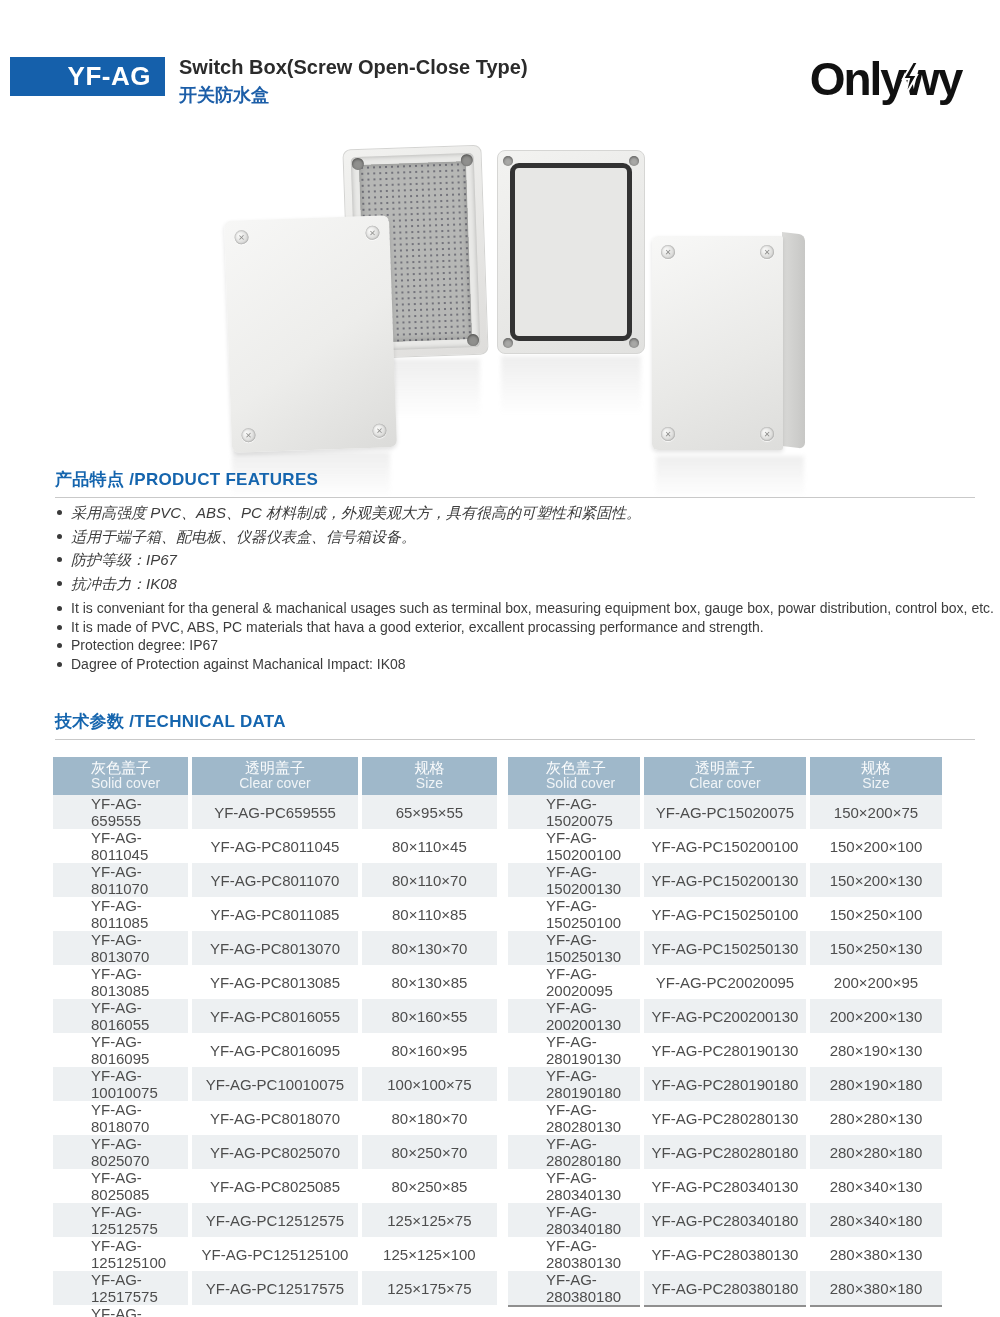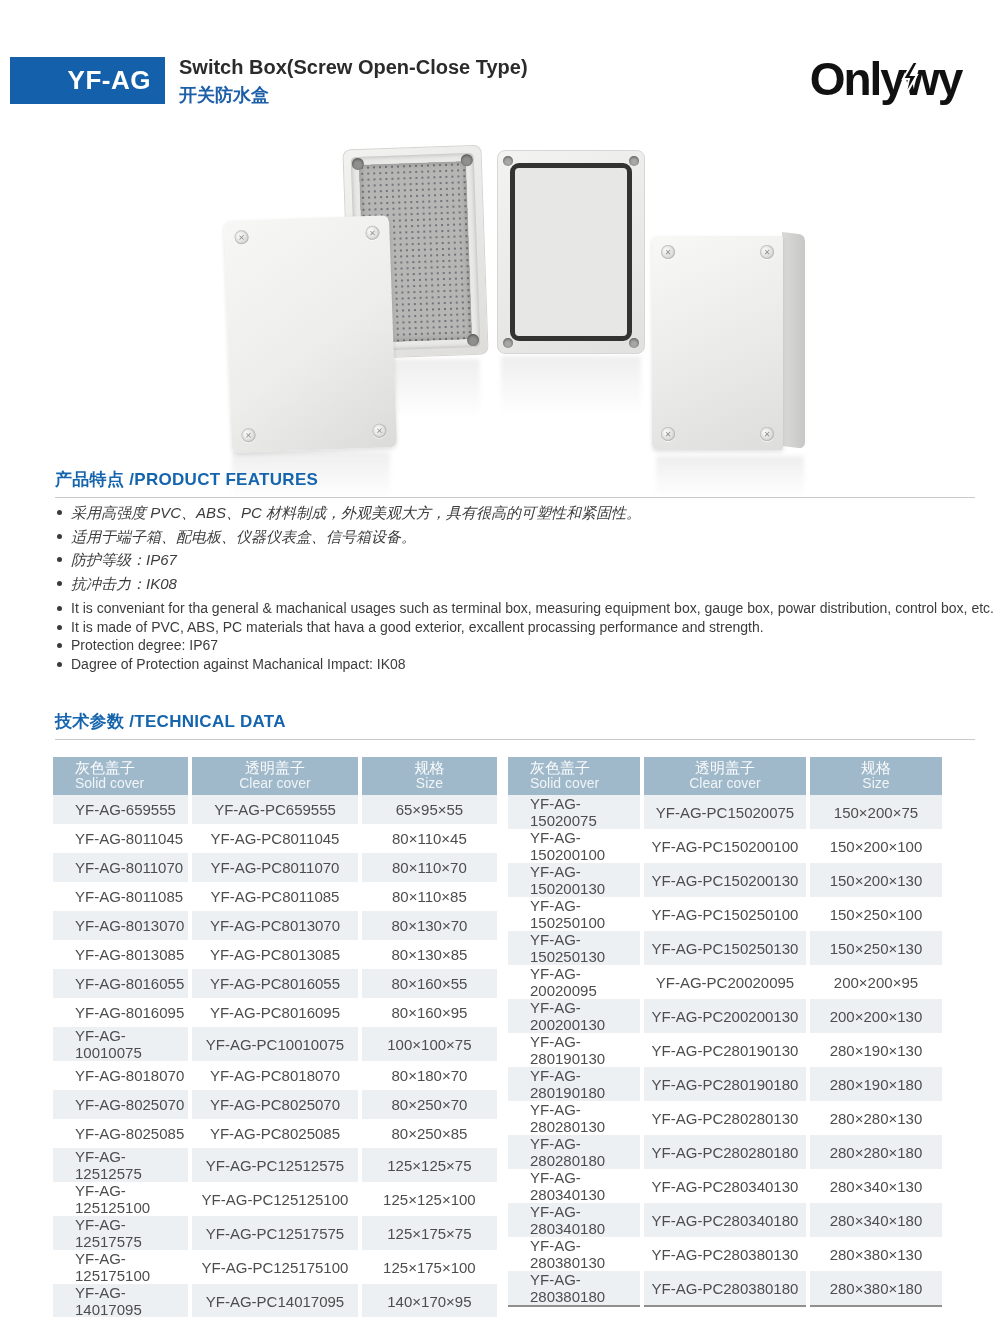--- a/index.html
+++ b/index.html
@@ -1,21 +1,21 @@
 <!DOCTYPE html>
 <html style="--brand_blue: #1560ab; --heading_blue: #1565ae; --title_cn_color: #1c5ea8; --table_header_bg: #9fb8ca; --row_alt: #edf0f2;"><head>
 <meta charset="utf-8">
 <style>
   * { margin:0; padding:0; box-sizing:border-box; }
   html,body { background:#fff; }
   body { font-family:"Liberation Sans", sans-serif; }
   .page { position:relative; width:1000px; height:1317px; margin:0 auto; background:#fff; overflow:hidden; }
 
   
-  .model-badge { position:absolute; left:10px; top:57px; width:155px; height:47px;
+  .model-badge { position:absolute; left:10px; top:57px; width:155px; height:39px;
     background:var(--brand_blue,#1560ab); color:#fff; display:flex; align-items:center;
     justify-content:flex-end; padding-right:14px; font-size:26px; font-weight:bold; letter-spacing:.5px; }
   .titles { position:absolute; left:179px; top:56px; }
   .title-en { font-size:20px; font-weight:bold; color:#2b2b2b; line-height:1.15; }
   .title-cn { font-size:18px; font-weight:bold; color:var(--title_cn_color,#1c5ea8); margin-top:4px; }
   .logo { position:absolute; left:778px; top:56px; width:215px; font-size:46px; font-weight:bold;
     color:#111; letter-spacing:-2px; line-height:1; text-align:center; }
   .logo .bolt { position:absolute; left:123px; top:6px; }
 
   
@@ -83,21 +83,21 @@
   
   .table-wrap { position:absolute; top:757px; }
   .table-left  { left:53px;  width:444px; }
   .table-right { left:508px; width:434px; }
   table.spec { border-collapse:separate; border-spacing:4px 0; table-layout:fixed;
     width:calc(100% + 8px); margin-left:-4px; }
   table.spec th { background:var(--table_header_bg,#9fb8ca); font-weight:normal;
     height:38px; vertical-align:middle; padding:2px 0 4px 0; }
   table.spec th .cn { font-size:15px; color:rgba(255,255,255,.95); line-height:17px; }
   table.spec th .en { font-size:14px; color:rgba(255,255,255,.85); line-height:15px; }
-  table.spec th:first-child, table.spec td:first-child { text-align:left; padding-left:22px; }
+  table.spec th:first-child, table.spec td:first-child { text-align:left; padding-left:38px; }
   table.spec th:not(:first-child), table.spec td:not(:first-child) { text-align:center; }
   table.spec td { height:29px; font-size:15px; color:#4d4d4d; vertical-align:middle; }
   table.spec tbody tr:nth-child(odd) td { background:var(--row_alt,#edf0f2); }
   table.spec tbody tr:last-child td { border-bottom:2px solid #8f8f8f; }
 </style>
 </head>
 <body>
 
 <div class="page">
 

